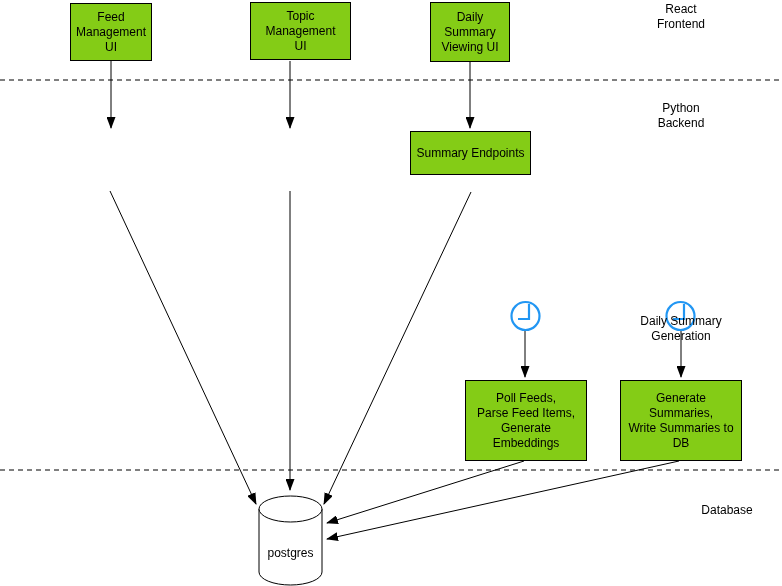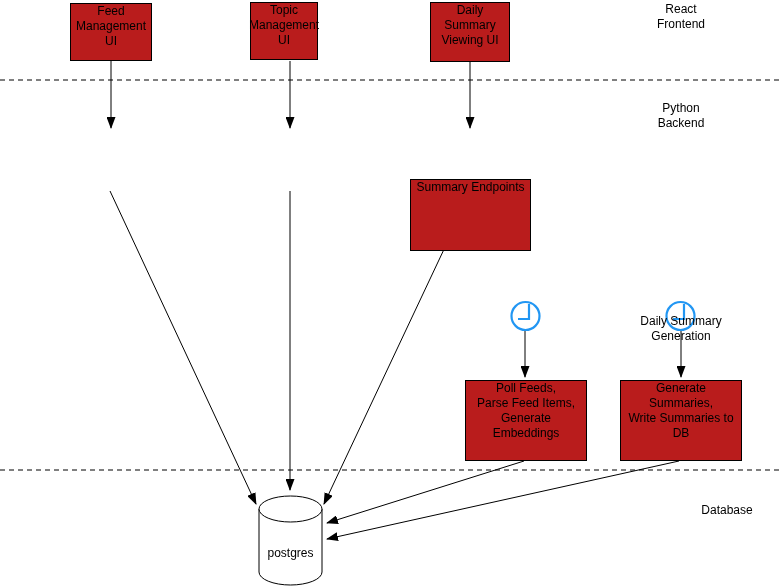--- a/index.html
+++ b/index.html
@@ -13,23 +13,24 @@
     overflow: hidden;
   }
   .edge-layer {
     position: absolute;
     left: 0; top: 0;
     width: 782px; height: 586px;
   }
   .node {
     position: absolute;
     box-sizing: border-box;
-    background: #b91c1c;
+    background: #84cc16;
     border: 1px solid #000000;
     display: flex;
+    align-items: center;
     justify-content: center;
     text-align: center;
     font-size: 12px;
     line-height: 15px;
     white-space: pre-line;
   }
   .flabel {
     position: absolute;
     text-align: center;
     font-size: 12px;
@@ -79,32 +80,32 @@
       <circle cx="680.5" cy="316" r="14" fill="#ffffff" stroke="#2196f3" stroke-width="2.2"></circle>
       <polyline points="673,319 684,319 684,304" fill="none" stroke="#2196f3" stroke-width="2.2"></polyline>
     </g>
   </svg>
 
   <div class="node" style="left:70px; top:3px; width:82px; height:58px;">
     <span>Feed
 Management
 UI</span>
   </div>
-  <div class="node" style="left:250px; top:2px; width:68px; height:58px;">
+  <div class="node" style="left:250px; top:2px; width:101px; height:58px;">
     <span>Topic
 Management
 UI</span>
   </div>
   <div class="node" style="left:430px; top:2px; width:80px; height:60px;">
     <span>Daily
 Summary
 Viewing UI</span>
   </div>
 
-  <div class="node" style="left:410px; top:131px; width:121px; height:72px;margin-top:48px;">
+  <div class="node" style="left:410px; top:131px; width:121px; height:44px;">
     <span>Summary Endpoints</span>
   </div>
 
   <div class="node" style="left:465px; top:380px; width:122px; height:81px;">
     <span>Poll Feeds,
 Parse Feed Items,
 Generate
 Embeddings</span>
   </div>
   <div class="node" style="left:620px; top:380px; width:122px; height:81px;">

